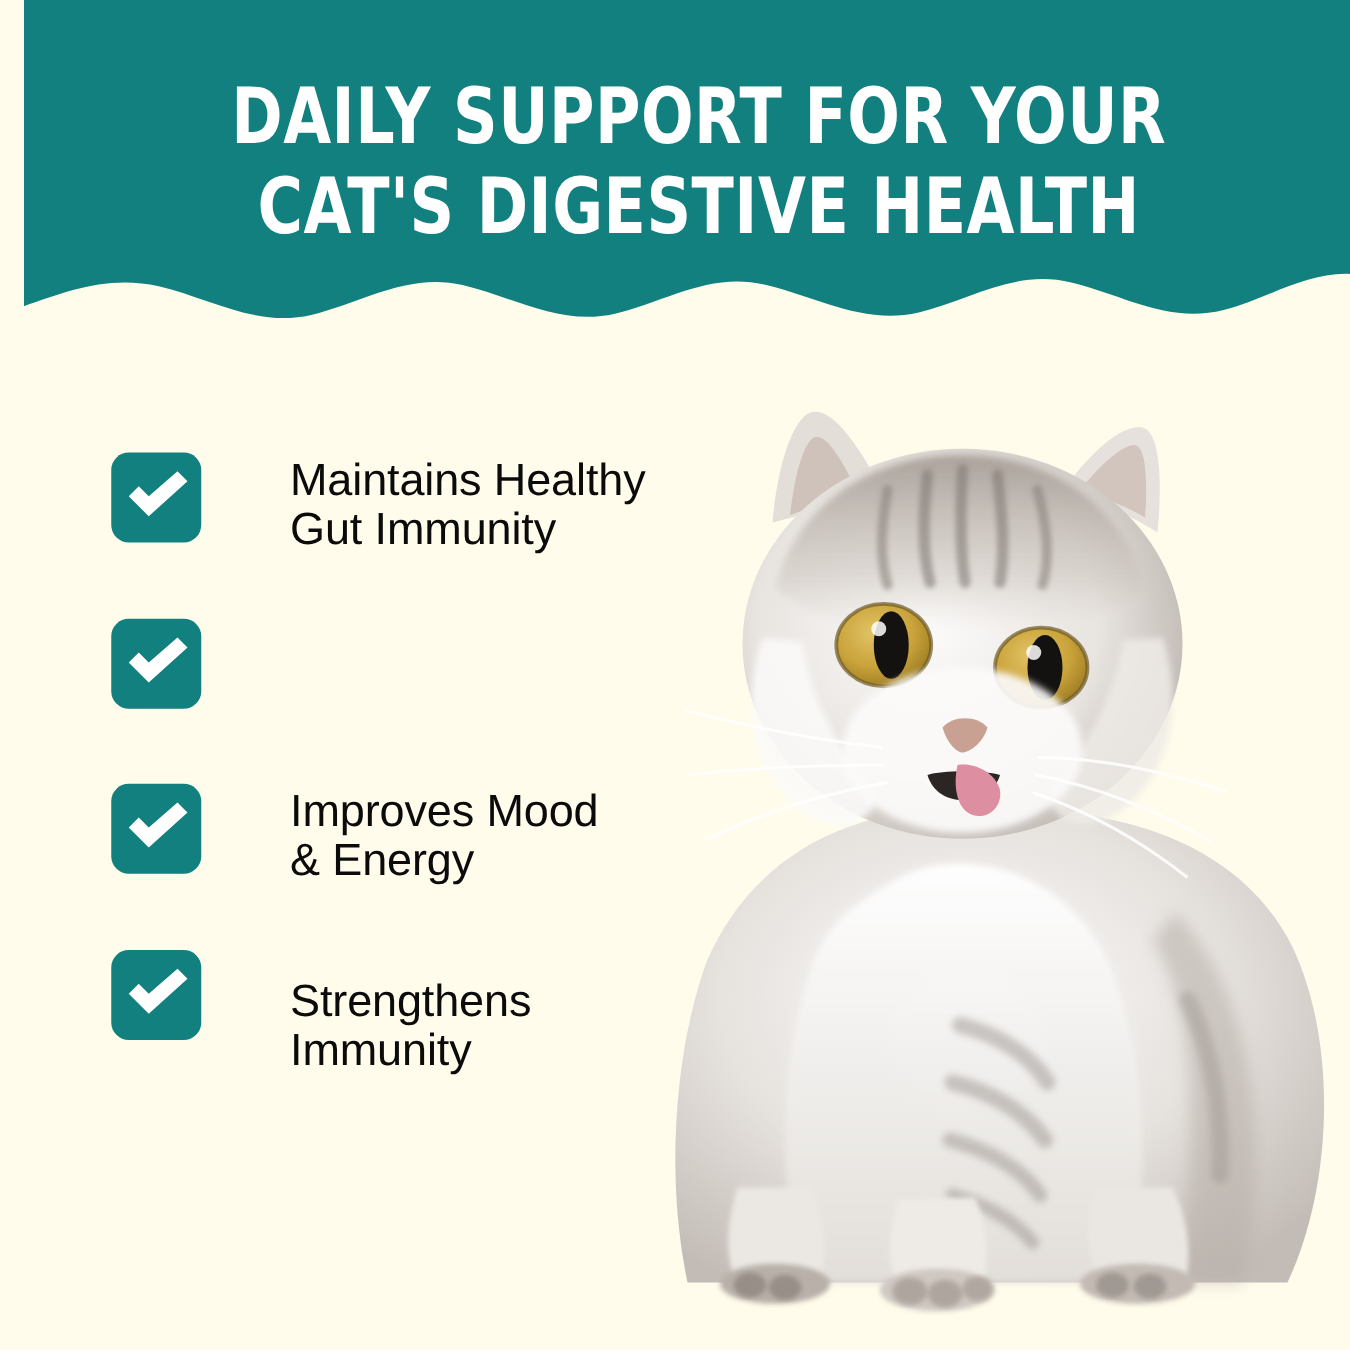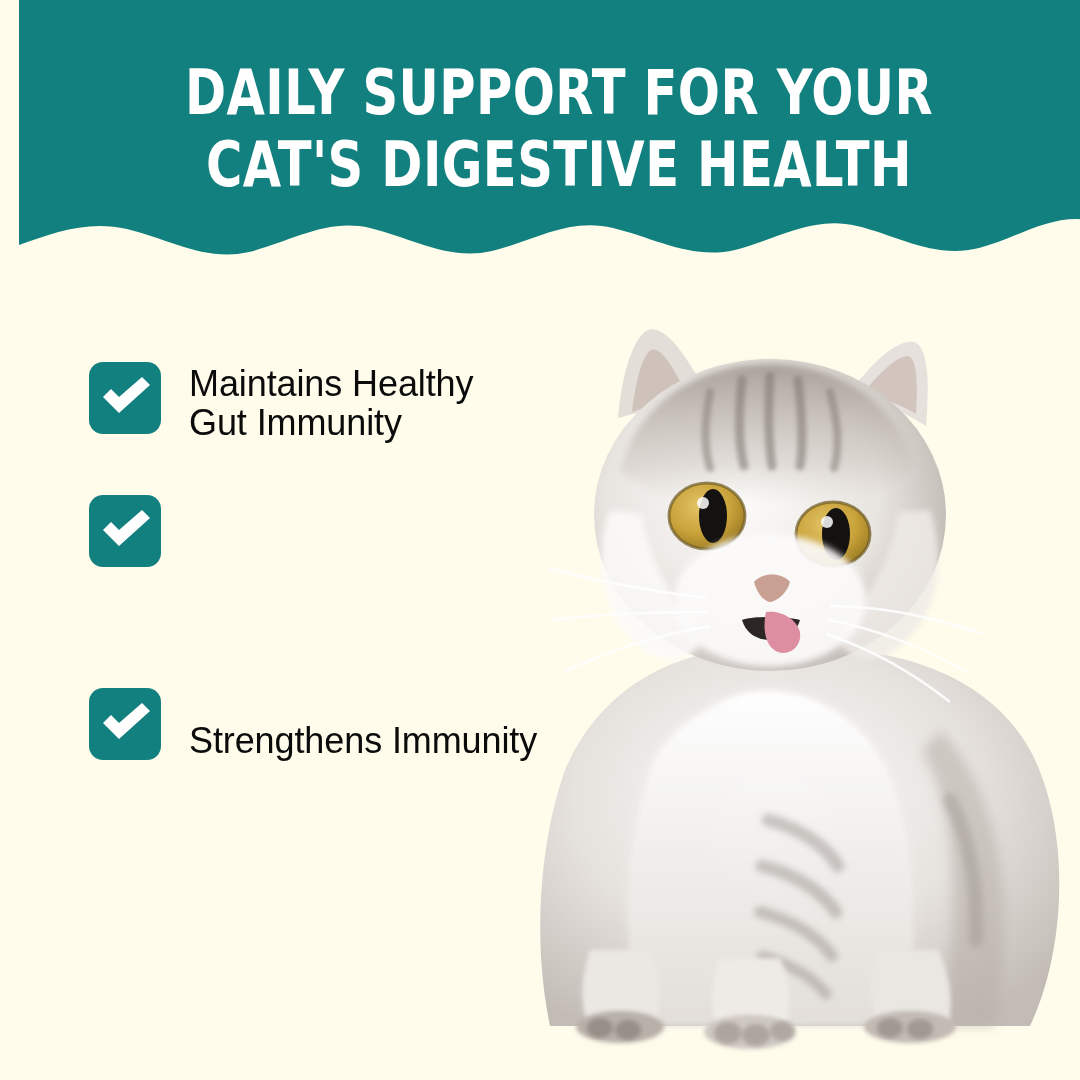--- a/index.html
+++ b/index.html
@@ -62,23 +62,24 @@
     left: 89px;
     top: 362px;
     width: 470px;
     z-index: 3;
   }
   .benefit-row {
     position: relative;
     height: 132.5px;
     display: flex;
     align-items: flex-start;
+    gap: 43px;
   }
   .benefit-row.single {
-    align-items: flex-end;
+    align-items: flex-start;
   }
   .checkbox {
     flex: 0 0 auto;
     width: 72px;
     height: 72px;
     border-radius: 14px;
     background: #12807e;
     position: relative;
   }
   .checkbox svg {
@@ -286,20 +287,29 @@
     </div>
 
     <div class="benefit-row">
       <div class="checkbox">
         <svg viewBox="0 0 72 72">
           <polygon points="14,35 22,27 30,35 53,15 61,23 30,51" fill="#ffffff"></polygon>
         </svg>
       </div>
     </div>
 
+    <div class="benefit-row">
+      <div class="checkbox">
+        <svg viewBox="0 0 72 72">
+          <polygon points="14,35 22,27 30,35 53,15 61,23 30,51" fill="#ffffff"></polygon>
+        </svg>
+      </div>
+      <div class="benefit-text">Improves Mood
+&amp; Energy</div>
+    </div>
 
     <div class="benefit-row single">
       <div class="checkbox">
         <svg viewBox="0 0 72 72">
           <polygon points="14,35 22,27 30,35 53,15 61,23 30,51" fill="#ffffff"></polygon>
         </svg>
       </div>
       <div class="benefit-text">Strengthens Immunity</div>
     </div>
 

